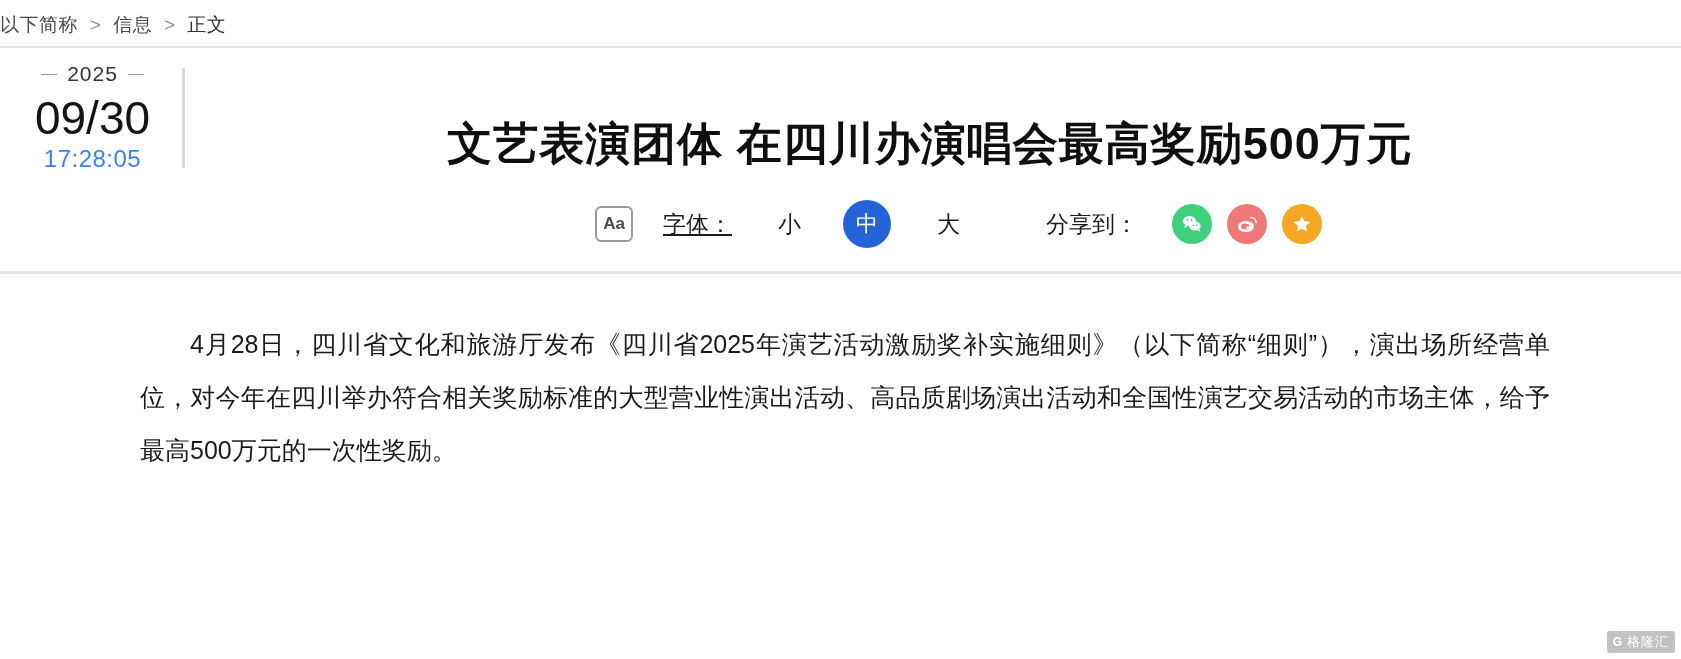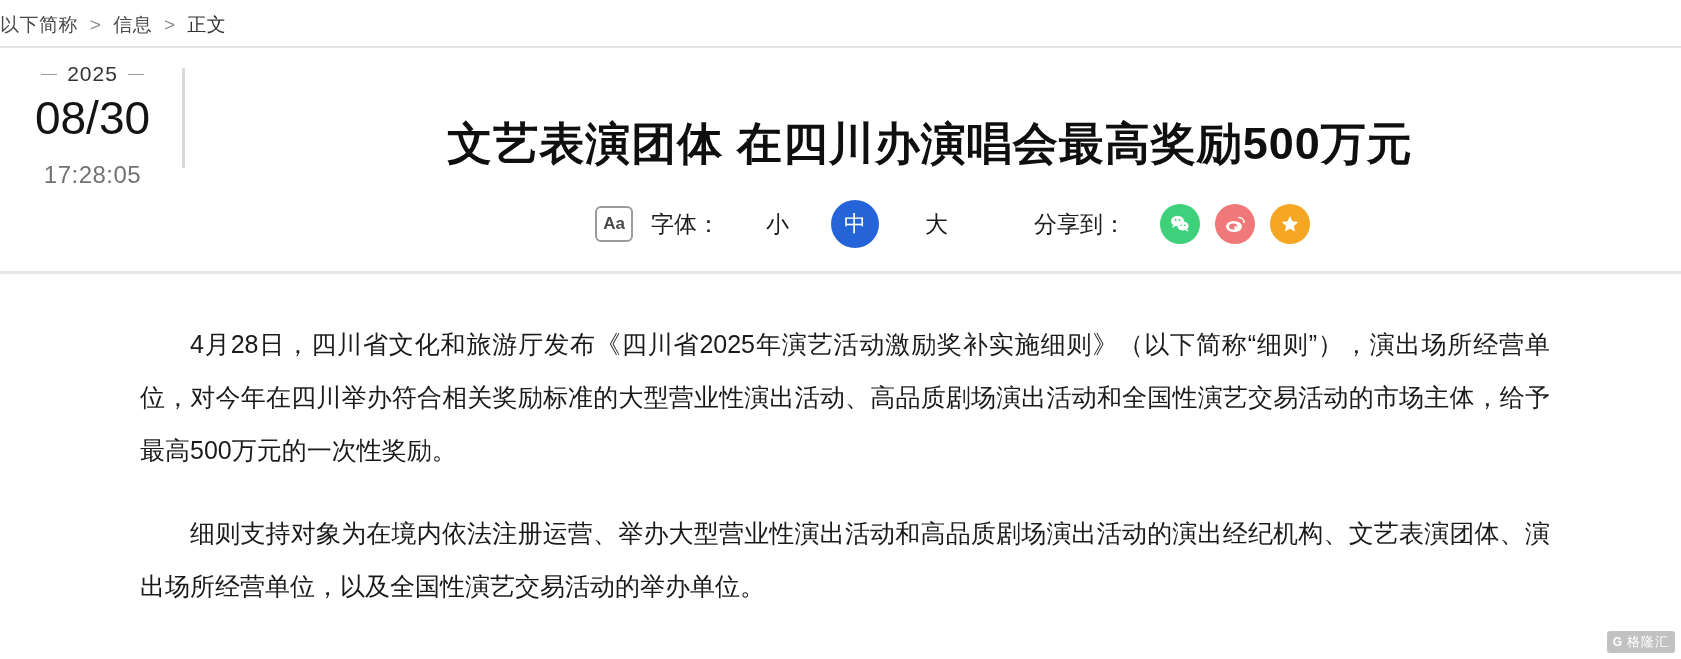--- a/index.html
+++ b/index.html
@@ -74,23 +74,23 @@
   }
   .datebox .mmdd {
     margin-top: 6px;
     font-size: 46px;
     letter-spacing: 0px;
     color: #141414;
     font-weight: 400;
     line-height: 1.15;
   }
   .datebox .time {
-    margin-top: 16px;
+    margin-top: 0;
     font-size: 24px;
-    color: #737373;
+    color: #3b82f6;
     letter-spacing: 0.5px;
   }
 
   
   .date-divider {
     position: absolute;
     left: 182px;
     top: 68px;
     width: 3px;
     height: 100px;
@@ -130,23 +130,24 @@
     border-radius: 6px;
     display: flex;
     align-items: center;
     justify-content: center;
     font-size: 17px;
     color: #4a4a4a;
     font-weight: bold;
     box-sizing: border-box;
   }
   .font-label {
-    margin-left: 2px;
+    margin-left: 14px;
     font-size: 23px;
     color: #1c1c1c;
+    text-decoration: underline;
   }
   .size-opt {
     margin-left: 30px;
     font-size: 23px;
     color: #1c1c1c;
   }
   .size-opt.active {
     margin-left: 26px;
     width: 48px;
     height: 48px;
@@ -243,21 +244,21 @@
 </div>
 
 <div class="rule-top"></div>
 
 <div class="datebox">
   <div class="year-row">
     <span class="dash"></span>
     <span>2025</span>
     <span class="dash"></span>
   </div>
-  <div class="mmdd">08/30</div>
+  <div class="mmdd">09/30</div>
   <div class="time">17:28:05</div>
 </div>
 <div class="date-divider"></div>
 
 <h1 class="headline">文艺表演团体 在四川办演唱会最高奖励500万元</h1>
 
 <div class="toolbar">
   <span class="aa-icon">Aa</span>
   <span class="font-label">字体：</span>
   <span class="size-opt">小</span>
@@ -290,19 +291,18 @@
         <polygon points="12,4 14.4,9.3 20.2,10 15.9,13.9 17.1,19.6 12,16.7 6.9,19.6 8.1,13.9 3.8,10 9.6,9.3" fill="#ffffff"></polygon>
       </svg>
     </span>
   </span>
 </div>
 
 <div class="rule-mid"></div>
 
 <div class="article">
   <p>4月28日，四川省文化和旅游厅发布《四川省2025年演艺活动激励奖补实施细则》（以下简称“细则”），演出场所经营单位，对今年在四川举办符合相关奖励标准的大型营业性演出活动、高品质剧场演出活动和全国性演艺交易活动的市场主体，给予最高500万元的一次性奖励。</p>
-  <p>细则支持对象为在境内依法注册运营、举办大型营业性演出活动和高品质剧场演出活动的演出经纪机构、文艺表演团体、演出场所经营单位，以及全国性演艺交易活动的举办单位。</p>
 </div>
 
 <div class="watermark">
   <span class="wm-mark">G</span>
   <span>格隆汇</span>
 </div>
 
 </body></html>

